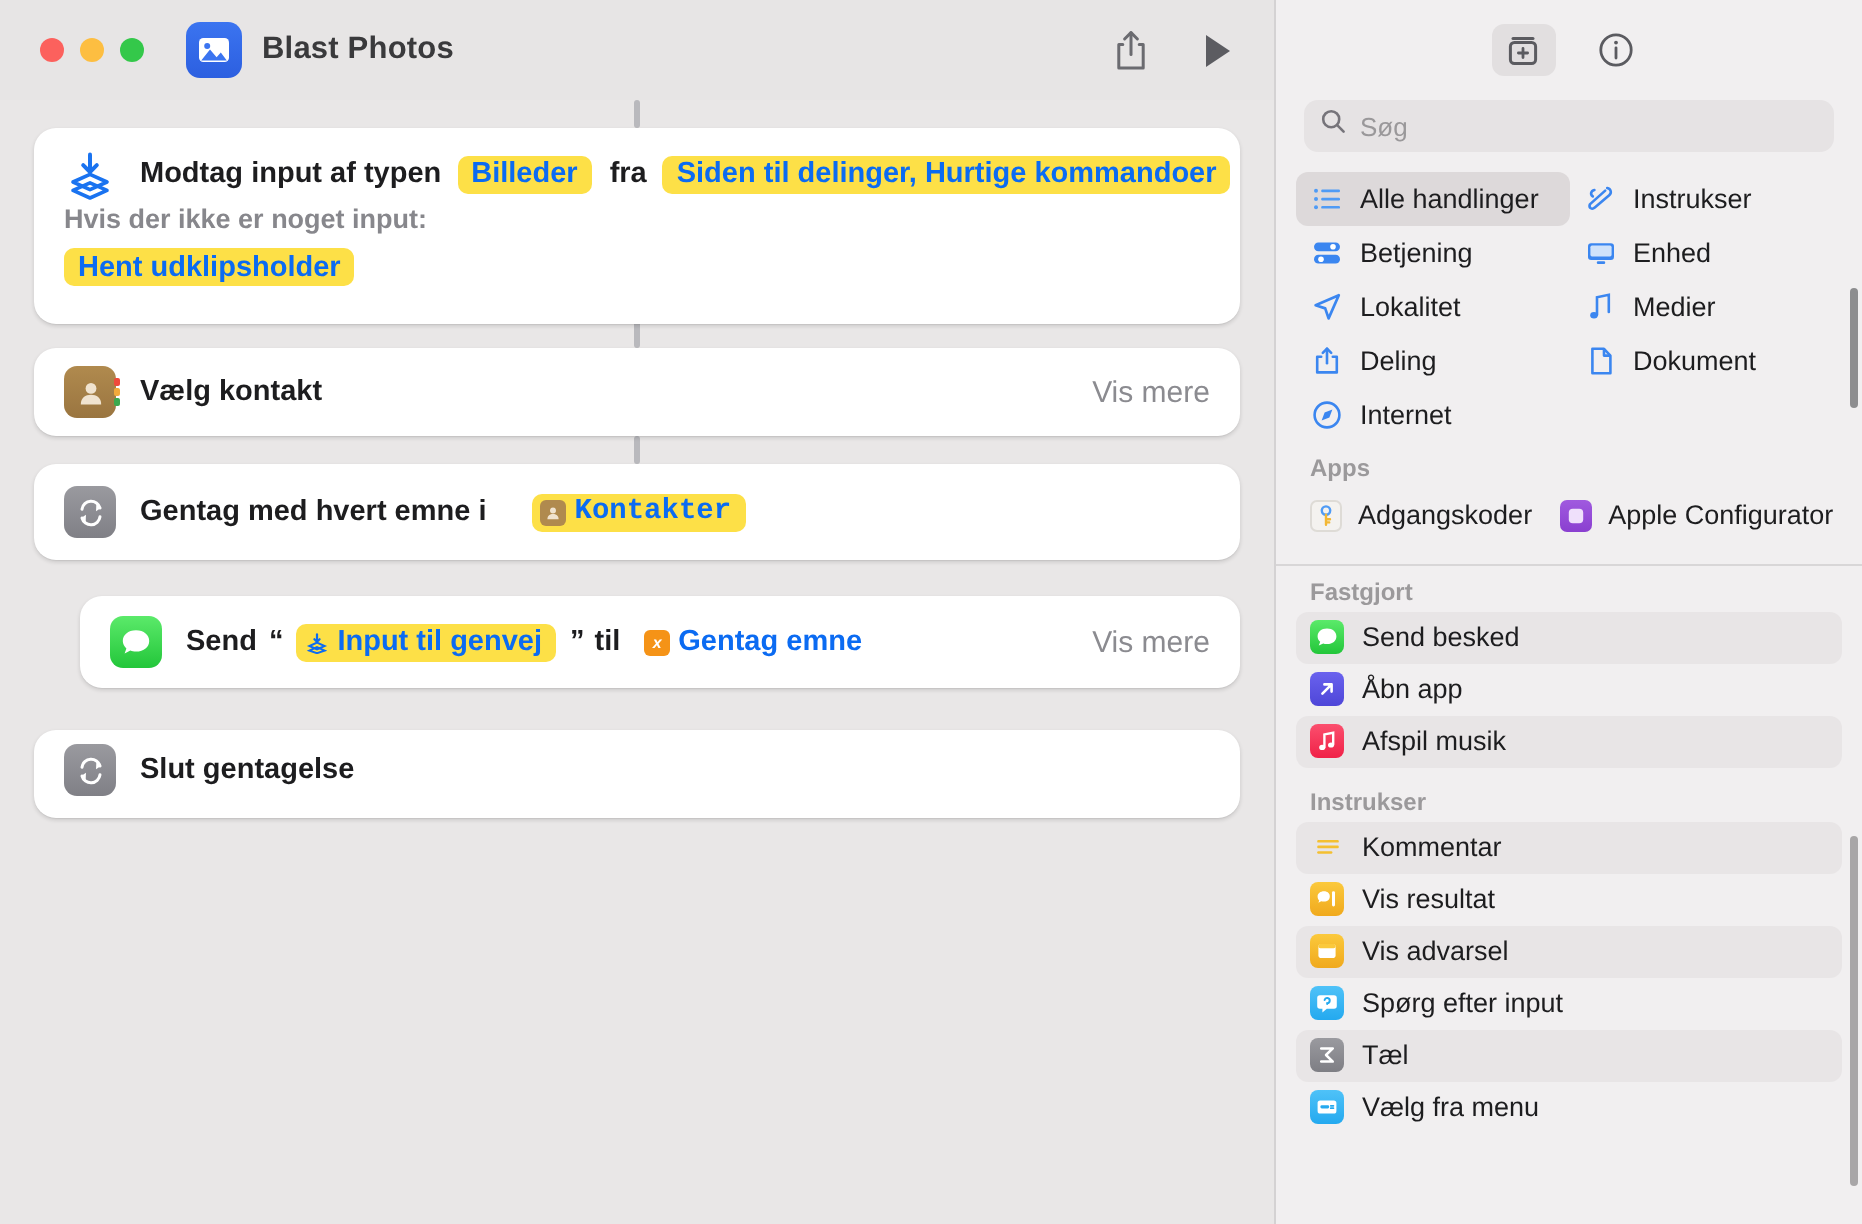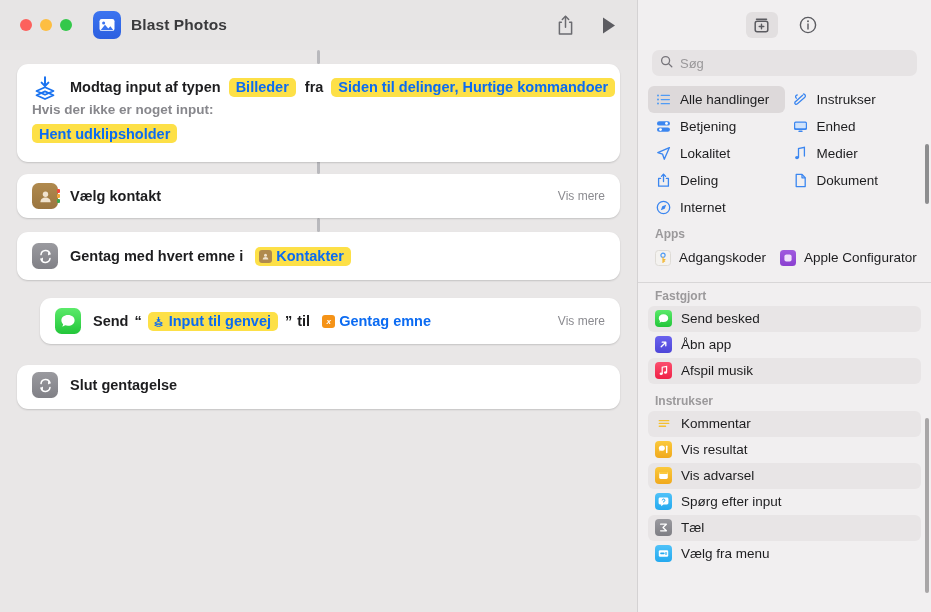--- a/index.html
+++ b/index.html
@@ -91,21 +91,21 @@
     background: #fde047;
     color: #0b6bf2;
     border-radius: 5px;
     font-size: 14.5px; font-weight: 700;
     padding: 1.5px 7px;
     white-space: nowrap;
   }
   .pill.withicon { padding-left: 4px; gap: 4px; }
   .vis-mere {
     margin-left: auto;
-    font-size: 12px; color: #8b8b90; font-weight: 400;
+    font-size: 15px; color: #8b8b90; font-weight: 400;
     white-space: nowrap;
     cursor: pointer;
   }
   .subline {
     font-size: 13.5px; color: #87878c; font-weight: 700;
     padding: 0 15px; margin-top: 2px;
   }
   .subpill-wrap { padding: 0 15px; margin-top: 7px; }
 
   .tiny-ic { width: 13px; height: 13px; border-radius: 3px; display:inline-block; flex:0 0 13px;
@@ -277,21 +277,21 @@
       <div class="row" style="height:48px;">
         <span class="aicon" style="background:linear-gradient(180deg,#9a9a9f,#808086);">
           <svg width="17" height="17" viewBox="0 0 17 17">
             <path d="M4 6.6 A4.6 4.6 0 0 1 13 6" stroke="#ffffff" stroke-width="1.5" fill="none" stroke-linecap="round"></path>
             <path d="M13 10.4 A4.6 4.6 0 0 1 4 11" stroke="#ffffff" stroke-width="1.5" fill="none" stroke-linecap="round"></path>
             <path d="M11.2 3.6 L13.4 6 L11 7.6" fill="#ffffff"></path>
             <path d="M5.8 13.4 L3.6 11 L6 9.4" fill="#ffffff"></path>
           </svg>
         </span>
         <span class="atext">Gentag med hvert emne i</span>
-        <span class="pill withicon" style="margin-left:12px;">
+        <span class="pill withicon" style="margin-left:23px;font-family:Liberation Mono, monospace;">
           <span class="tiny-ic" style="background:#b08a4e;">
             <svg width="9" height="9" viewBox="0 0 9 9">
                 <circle cx="4.5" cy="3.3" r="1.5" fill="#f0e3cf"></circle>
                 <path d="M1.7 7.6 C1.7 5.8 3 5 4.5 5 C6 5 7.3 5.8 7.3 7.6 Z" fill="#f0e3cf"></path>
               </svg>
           </span>
           <span>Kontakter</span>
         </span>
       </div>
     </div>

